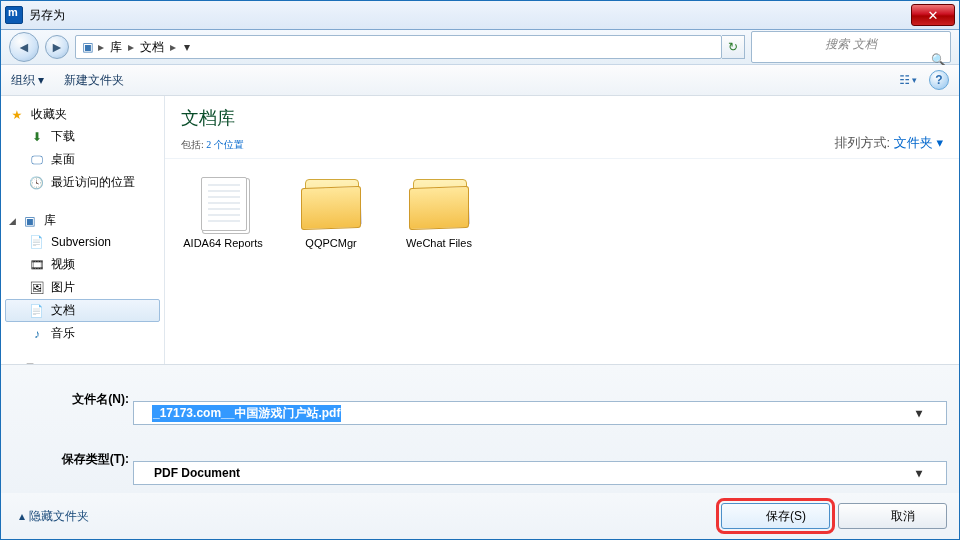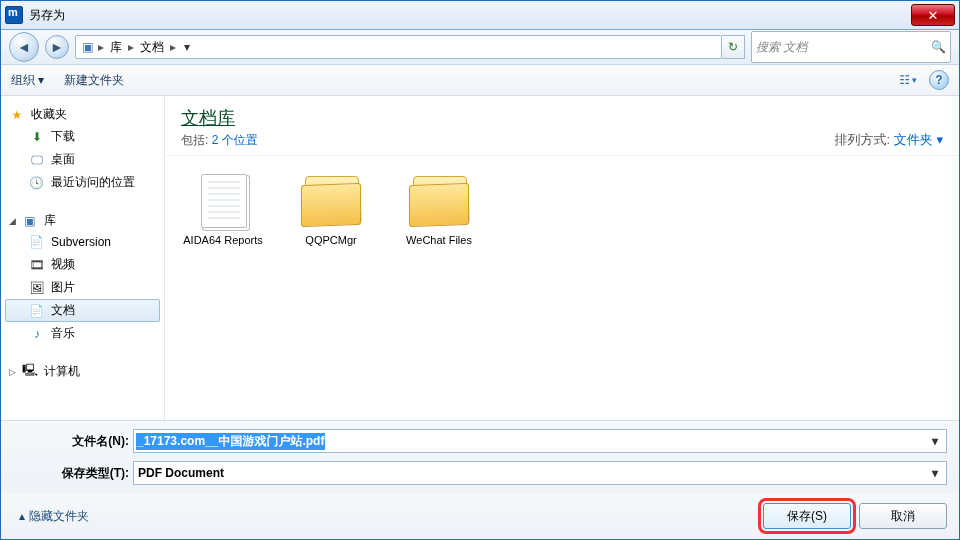--- a/index.html
+++ b/index.html
@@ -20,21 +20,21 @@
   
   .navrow{height:34px;background:linear-gradient(#f4f8fd,#e6eff7);display:flex;align-items:center;padding:0 8px;gap:6px;border-bottom:1px solid #c7d6e6;}
   .nav-back,.nav-fwd{width:28px;height:28px;border-radius:50%;background:radial-gradient(circle at 35% 30%,#fdfdfd,#cfe3f7 60%,#9dbede);border:1px solid #8aa9c6;display:flex;align-items:center;justify-content:center;color:#3a5a7a;font-size:14px;}
   .nav-fwd{width:22px;height:22px;}
   .addr-wrap{flex:1;display:flex;}
   .addr{flex:1;height:22px;background:#fff;border:1px solid #9fb9d1;border-radius:2px;display:flex;align-items:center;padding:0 4px;gap:2px;}
   .addr .bc{padding:0 4px;color:#000;display:flex;align-items:center;gap:2px;}
   .addr .sep{color:#555;}
   .addr-drop{width:18px;color:#333;text-align:center;}
   .refresh-btn{width:22px;height:22px;border:1px solid #9fb9d1;border-left:none;background:linear-gradient(#fdfdfd,#e6eef6);display:flex;align-items:center;justify-content:center;color:#2a7a2a;}
-  .search{width:190px;height:22px;border:1px solid #9fb9d1;background:#fff;border-radius:2px;display:flex;align-items:center;padding:4px 4px;color:#888;font-style:italic;}
+  .search{width:190px;height:22px;border:1px solid #9fb9d1;background:#fff;border-radius:2px;display:flex;align-items:center;padding:4px 4px;color:#888;font-style:italic;flex-direction:column;}
   .search .mag{margin-left:auto;color:#4e79a6;font-style:normal;}
   
   .toolbar{height:30px;background:linear-gradient(#fcfcfd,#eef3f8);border-bottom:1px solid #d6dee6;display:flex;align-items:center;padding:0 10px;gap:20px;}
   .toolbar .tb-drop{display:flex;align-items:center;gap:3px;color:#14375f;}
   .toolbar .right{margin-left:auto;display:flex;align-items:center;gap:10px;}
   .tb-iconbtn{width:22px;height:22px;display:flex;align-items:center;justify-content:center;color:#2b6cb0;}
   .help-icon{color:#2b6cb0;width:18px;height:18px;border-radius:50%;background:radial-gradient(circle at 35% 30%,#fff,#8ec2ee);display:flex;align-items:center;justify-content:center;font-weight:bold;border:1px solid #6aa8d8;}
   
   .body{flex:1;display:flex;min-height:0;background:#fff;}
   .navpane{width:155px;border-right:1px solid #e0e7ee;padding:8px 4px;overflow:auto;}
@@ -42,47 +42,47 @@
   .nav-head{display:flex;align-items:center;gap:6px;padding:2px 4px;color:#000;}
   .nav-head .tri{color:#555;font-size:9px;}
   .nav-item{display:flex;align-items:center;gap:6px;padding:3px 4px 3px 24px;color:#000;}
   .nav-item.selected{background:linear-gradient(#eef5fd,#dceaf7);border:1px solid #9dbede;border-radius:2px;padding:2px 3px 2px 23px;}
   .mini-icon{width:16px;height:16px;display:inline-flex;align-items:center;justify-content:center;font-size:12px;}
   .fav-star{color:#f0a500;}
   .lib-box{color:#3a77b4;}
   
   .content{flex:1;display:flex;flex-direction:column;min-width:0;}
   .lib-header{padding:10px 16px 6px;border-bottom:1px solid #eef3f8;display:flex;}
-  .lib-title{font-size:18px;color:#0a4d2a;text-decoration:underline;}
-  .lib-sub{font-size:12px;color:#555;margin-top:2px;}
+  .lib-title{font-size:18px;color:#0a4d2a;}
+  .lib-sub{font-size:10px;color:#555;margin-top:8px;font-family:Liberation Serif, serif;}
   .lib-sub .link{color:#0066cc;}
   .arrange{margin-left:auto;font-size:13px;color:#555;align-self:flex-end;}
   .arrange .link{color:#0066cc;}
   .items{flex:1;padding:10px 4px;display:flex;flex-wrap:wrap;align-content:flex-start;}
   .item{width:108px;text-align:center;margin:6px 0 14px;}
   .item .icn{width:64px;height:56px;margin:0 auto 6px;position:relative;}
   .folder3d{position:absolute;inset:0;}
   .folder3d .back{position:absolute;left:6px;top:4px;width:52px;height:44px;background:linear-gradient(#fff1b8,#f7d670);border:1px solid #d1a83a;border-radius:4px 4px 2px 2px;}
   .folder3d .front{position:absolute;left:2px;top:12px;width:58px;height:40px;background:linear-gradient(#ffe79a,#f4c04a);border:1px solid #cf9a2a;border-radius:3px;transform:skewY(-2deg);}
   .folder3d .papers{position:absolute;left:30px;top:14px;width:30px;height:34px;background:#fff;border:1px solid #aac;border-radius:1px;box-shadow:-2px -1px 0 #e6ecf5,-4px -2px 0 #fff,-4px -2px 0 1px #aac inset;transform:rotate(-2deg);}
   .doc-stack{position:absolute;left:10px;top:2px;width:44px;height:52px;background:#fff;border:1px solid #bbb;border-radius:2px;box-shadow:2px 2px 0 #fff,2px 2px 0 1px #bbb;}
   .doc-stack::after{content:"";position:absolute;left:6px;top:6px;right:6px;bottom:6px;background:repeating-linear-gradient(#e7ecf1 0,#e7ecf1 2px,#fff 2px,#fff 6px);}
   .item .lbl{font-size:11px;color:#000;line-height:1.25;}
   
   .form-area{border-top:1px solid #d6dee6;background:linear-gradient(#f5f8fb,#eef3f8);padding:8px 12px 8px 18px;font-weight:bold;}
   .form-row{display:flex;align-items:center;margin-bottom:8px;}
   .form-row .lbl{width:110px;text-align:right;padding-right:4px;color:#000;}
-  .form-row .field{flex:1;height:22px;border:1px solid #9fb9d1;background:#fff;display:flex;align-items:center;padding:0 2px;position:relative;}
+  .form-row .field{flex:1;height:22px;border:1px solid #9fb9d1;background:#fff;display:flex;align-items:center;padding:0 18px;position:relative;margin-top:28px;}
   .filename-val{background:#3399ff;color:#fff;padding:0 1px;}
   .field .ddbtn{width:18px;text-align:center;color:#333;margin-left:auto;}
   
   .footer{display:flex;align-items:center;padding:10px 12px 10px 18px;background:linear-gradient(#f5f8fb,#eef3f8);}
   .hide-folders{display:flex;align-items:center;gap:4px;color:#1a4a7a;}
   .footer-spacer{flex:1;}
-  .btn{min-width:86px;height:24px;border:1px solid #8a9db0;border-radius:3px;background:linear-gradient(#fefefe,#e7edf3);display:flex;align-items:center;justify-content:center;margin-left:8px;}
+  .btn{min-width:86px;height:24px;border:1px solid #8a9db0;border-radius:3px;background:linear-gradient(#fefefe,#e7edf3);display:flex;align-items:center;justify-content:center;margin-left:8px;padding-left:21px;}
   .btn.primary-hl{outline:3px solid #e33;outline-offset:2px;border:1px solid #4b8fc9;background:linear-gradient(#f7fbff,#dfeefc);}
 </style>
 </head>
 <body>
 
 <div class="window">
 
   <div class="titlebar">
     <span class="app-icon"></span>
     <span class="title-text">另存为</span>

